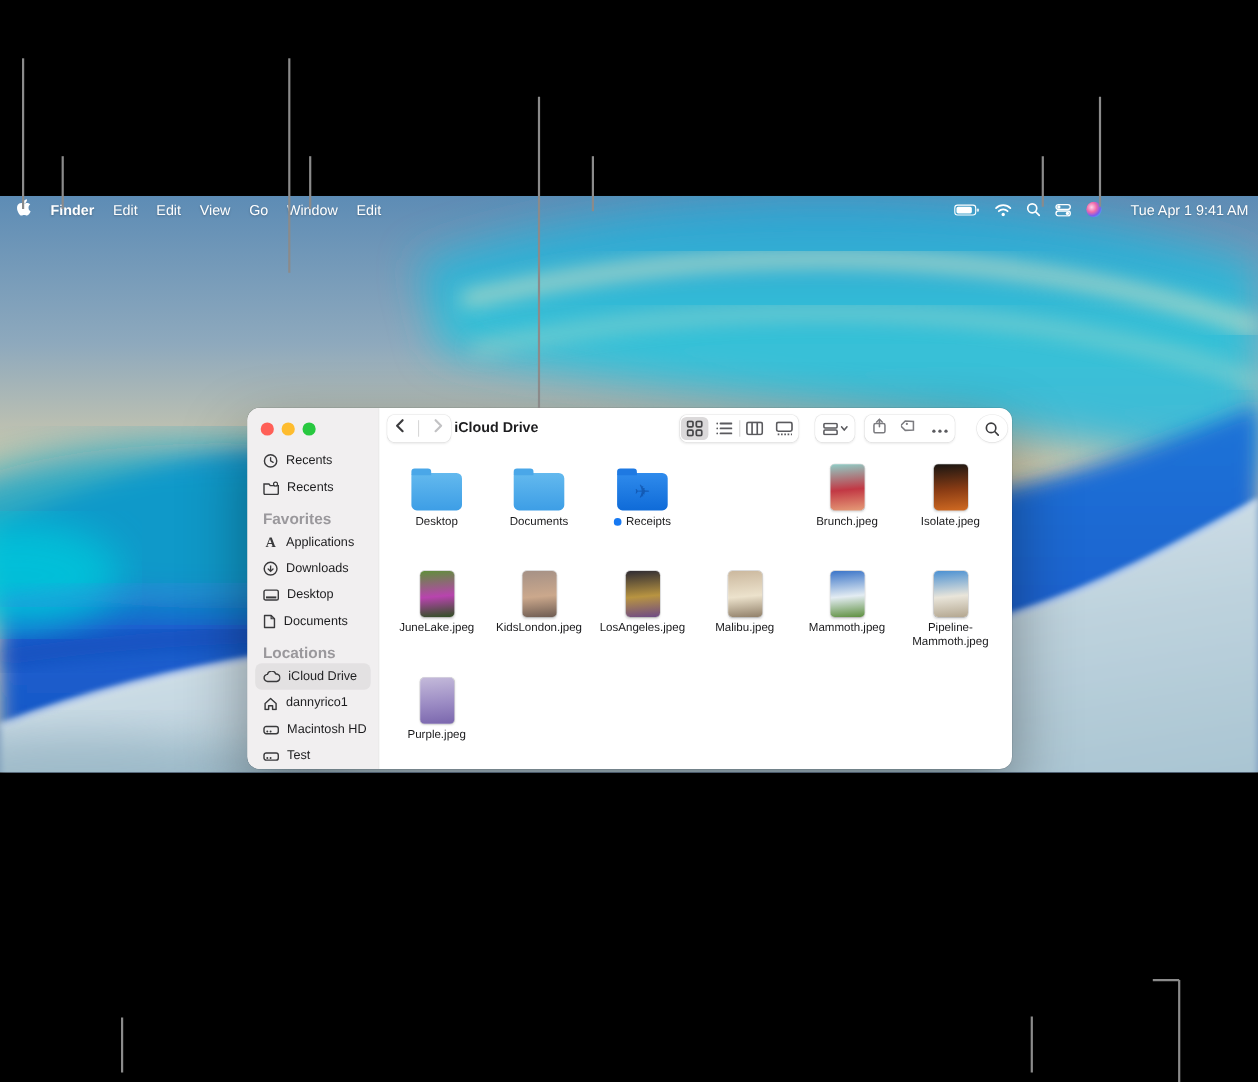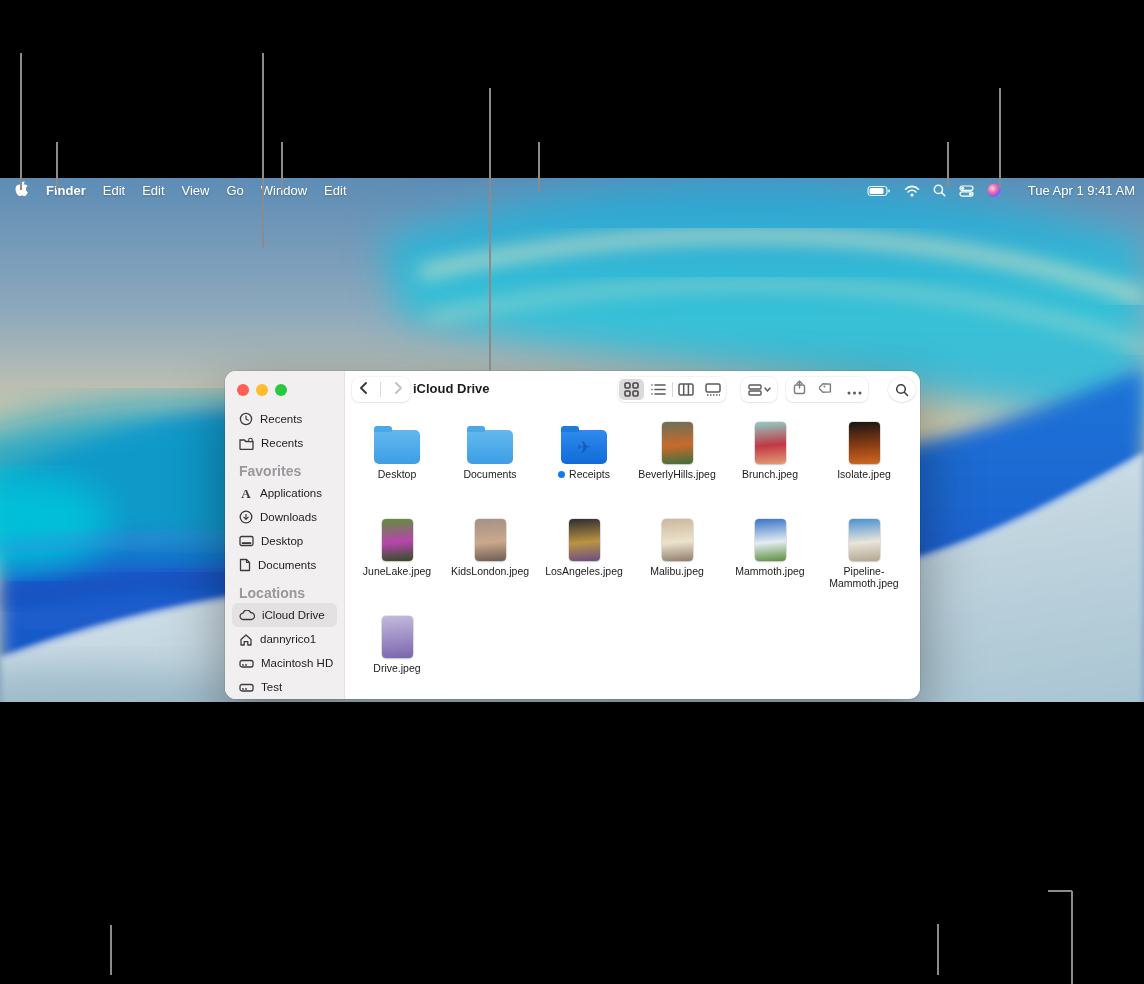--- a/index.html
+++ b/index.html
@@ -402,28 +402,20 @@
               <div class="ficon">
                 <div class="folder recpt">
                   <span class="glyph">✈</span>
                 </div>
               </div>
               <div class="flabel">
                 <span class="bluedot"></span>
                 <span>Receipts</span>
               </div>
             </div>
-            <div class="fcell" style="left: 287px; top: 10px;">
-              <div class="ficon">
-                <div class="thumb" style="background: linear-gradient(175deg, rgb(107, 111, 90) 0%, rgb(201, 106, 42) 55%, rgb(63, 111, 60) 100%);"></div>
-              </div>
-              <div class="flabel">
-                <span>BeverlyHills.jpeg</span>
-              </div>
-            </div>
             <div class="fcell" style="left: 380px; top: 10px;">
               <div class="ficon">
                 <div class="thumb" style="background: linear-gradient(175deg, rgb(143, 205, 198) 0%, rgb(194, 56, 68) 55%, rgb(229, 155, 119) 100%);"></div>
               </div>
               <div class="flabel">
                 <span>Brunch.jpeg</span>
               </div>
             </div>
             <div class="fcell" style="left: 474px; top: 10px;">
               <div class="ficon">
@@ -479,21 +471,21 @@
               </div>
               <div class="flabel">
                 <span>Pipeline-Mammoth.jpeg</span>
               </div>
             </div>
             <div class="fcell" style="left: 7px; top: 204px;">
               <div class="ficon">
                 <div class="thumb" style="background: linear-gradient(175deg, rgb(196, 186, 218) 0%, rgb(156, 140, 196) 55%, rgb(122, 102, 173) 100%);"></div>
               </div>
               <div class="flabel">
-                <span>Drive.jpeg</span>
+                <span>Purple.jpeg</span>
               </div>
             </div>
           </div>
       </div>
     </div>
 
     <div class="dock">
         <div style="display:flex;align-items:center;" id="dock-items">
           <div class="dock-item" title="Finder"><svg width="33" height="33" viewBox="0 0 33 33">
               <defs>

